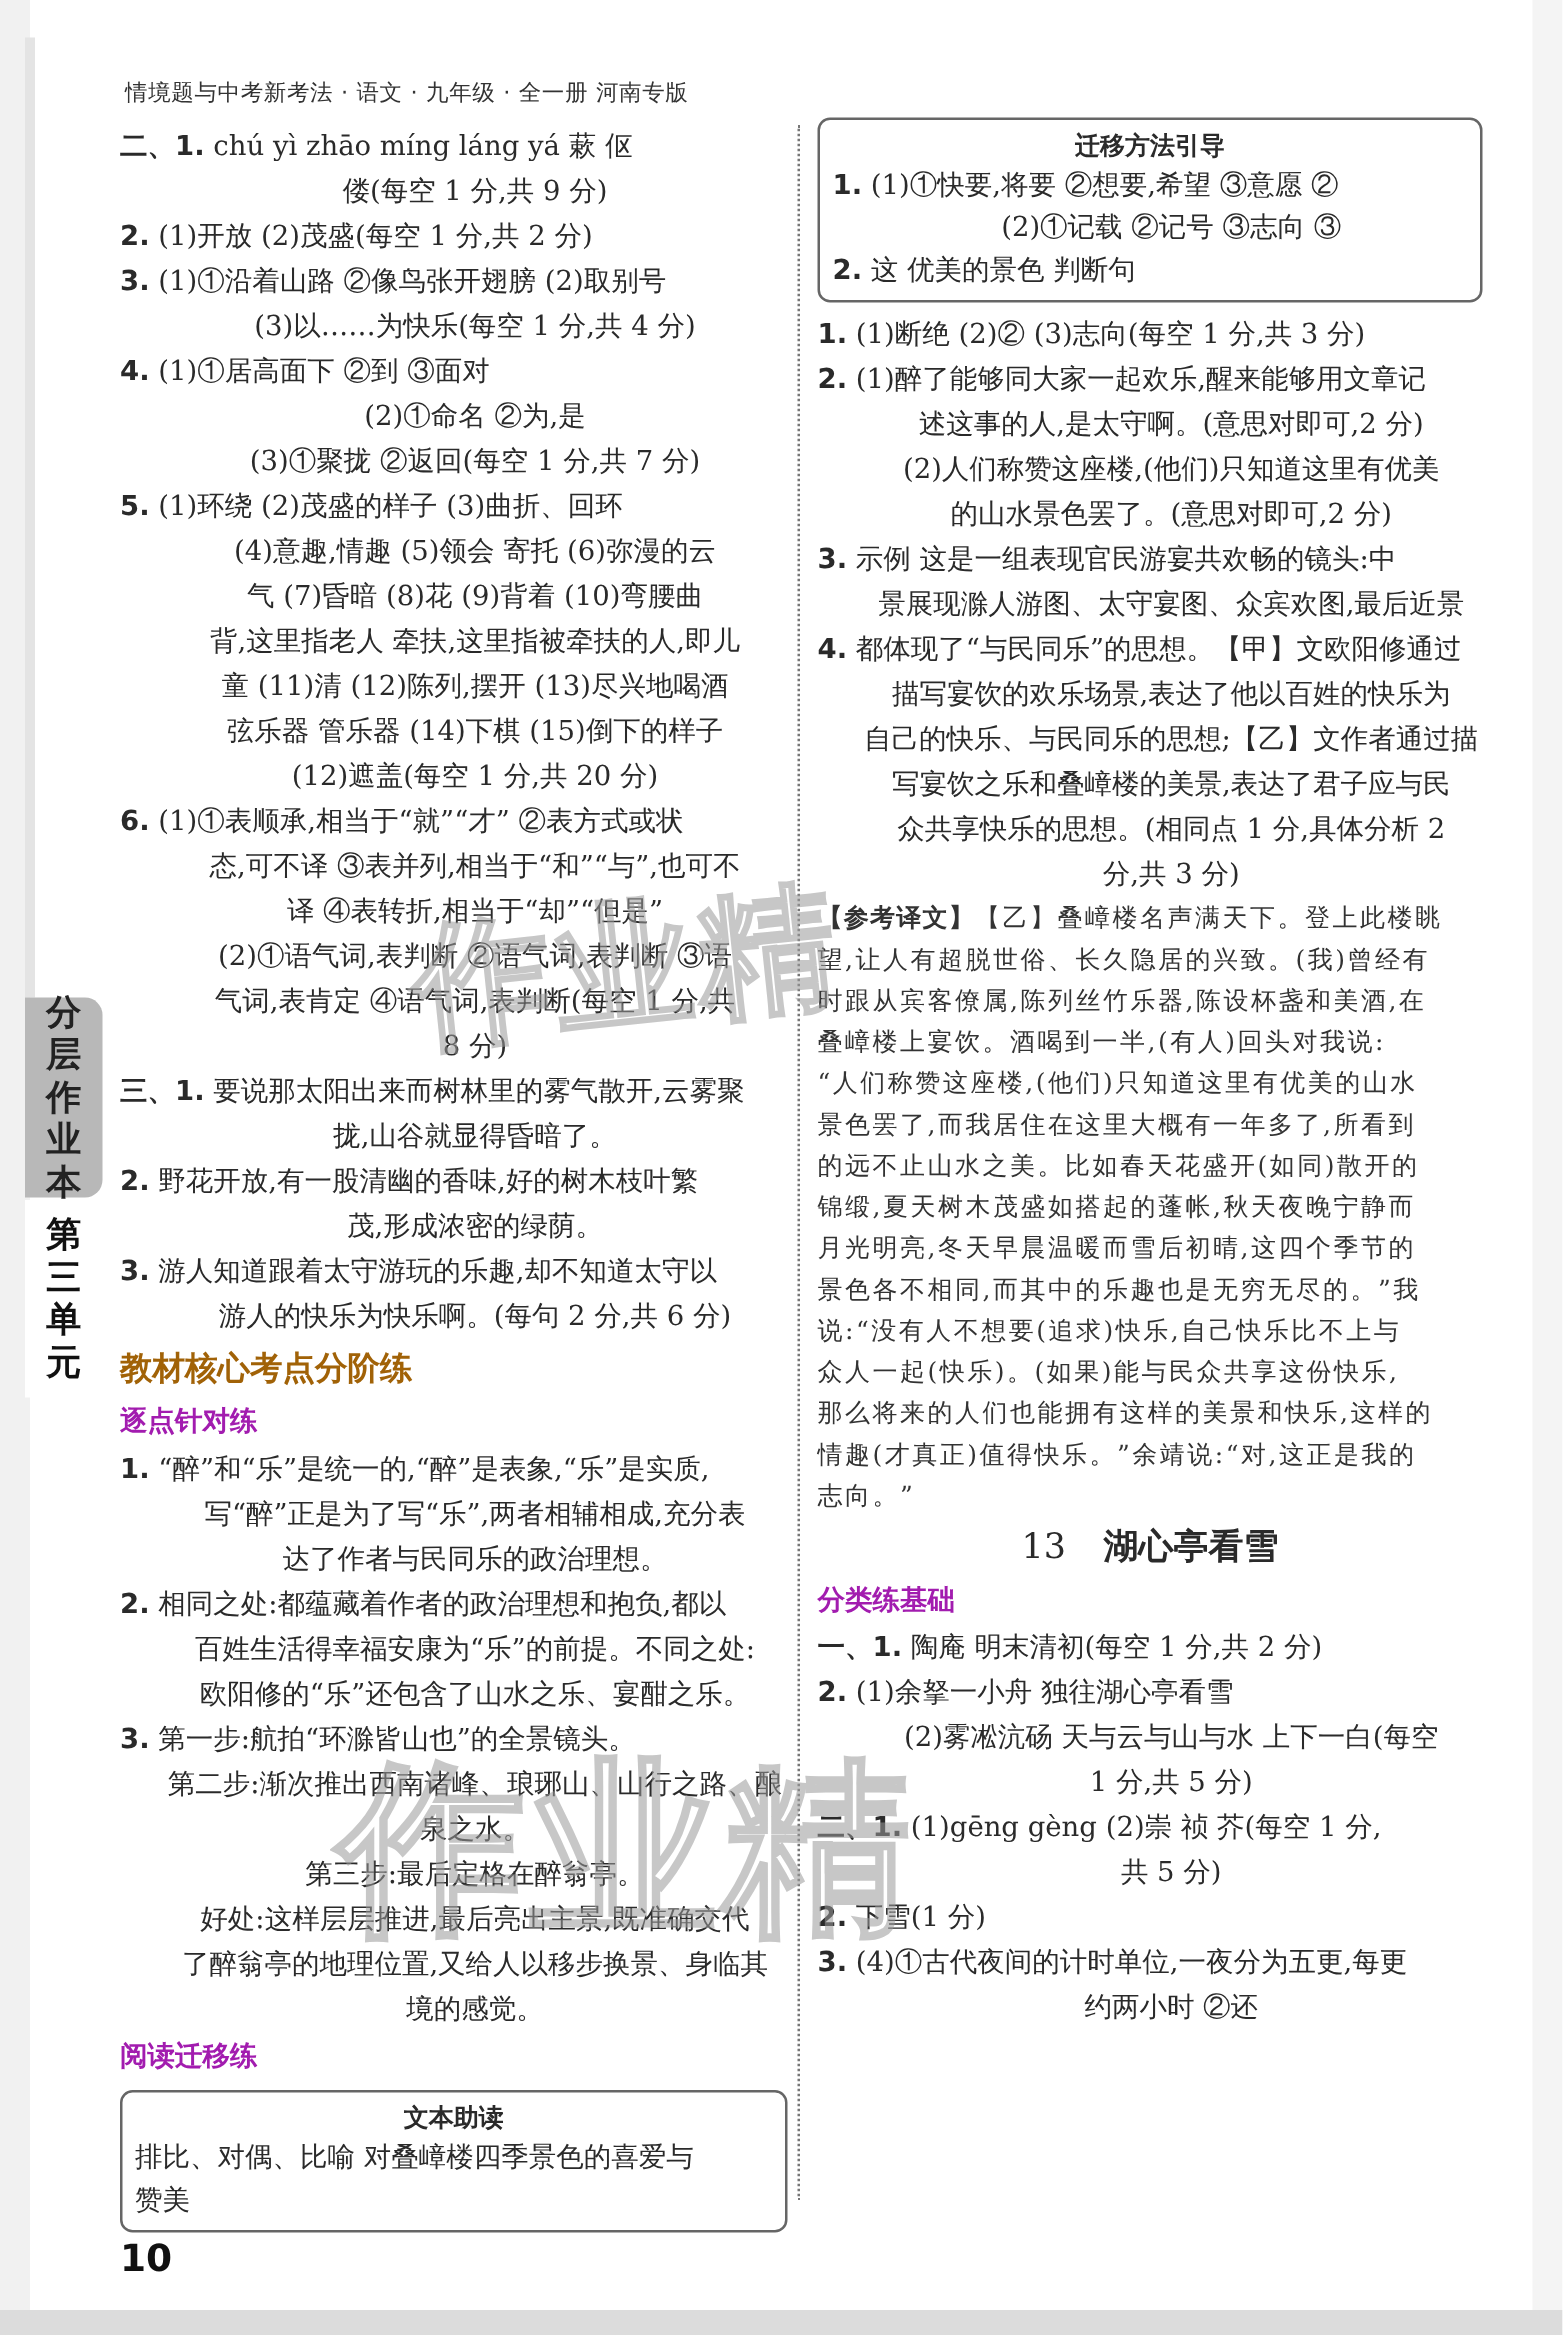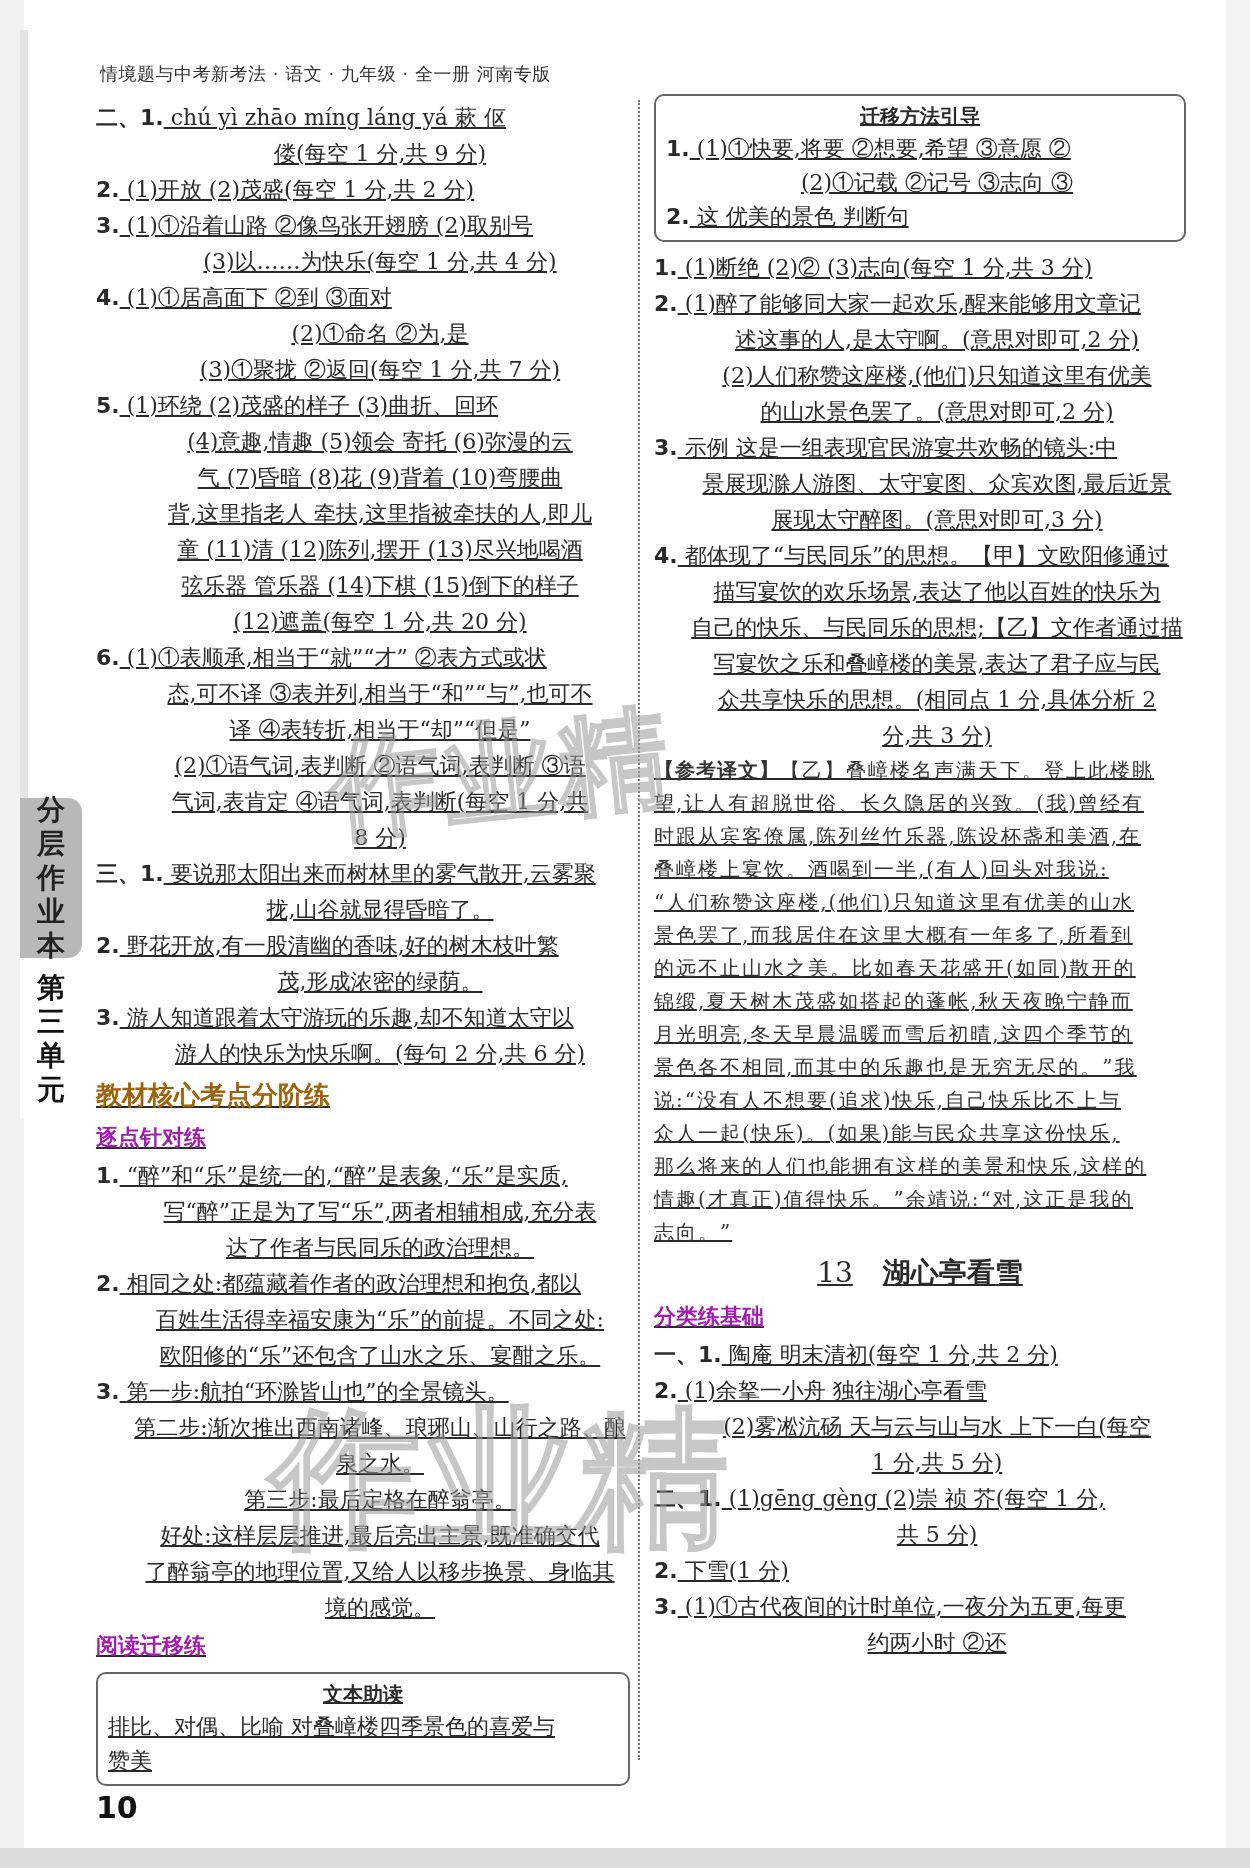--- a/index.html
+++ b/index.html
@@ -11,21 +11,21 @@
   }
   .page-edge-left { position:absolute; left:0; top:0; width:24px; height:1868px; background:#f1f1f1; }
   .page-edge-bottom { position:absolute; left:0; top:1848px; width:1250px; height:20px; background:#dcdcdc; }
   .page-edge-right { position:absolute; right:0; top:0; width:24px; height:1868px; background:#f4f4f4; }
   .header { position:absolute; left:100px; top:62px; font-family:"DejaVu Sans","Liberation Sans",sans-serif; font-size:18px; color:#333; letter-spacing:0.5px; }
   .side-tab { position:absolute; left:20px; width:62px; background:#b8b8b8; border-radius:0 14px 14px 0; display:flex; flex-direction:column; align-items:center; justify-content:center; font-family:"DejaVu Sans","Liberation Sans",sans-serif; font-weight:bold; font-size:28px; line-height:34px; color:#222; }
   .side-tab.t1 { top:798px; height:160px; }
   .side-tab.t2 { top:960px; height:158px; background:#ffffff; color:#111; font-weight:bold; }
   .side-strip { position:absolute; left:20px; top:30px; width:8px; height:768px; background:#e4e4e4; }
 
-  .col { position:absolute; top:100px; font-size:22px; line-height:36px;text-decoration:underline; }
+  .col { position:absolute; top:100px; font-size:22px; line-height:36px; }
   .col-left { left:96px; width:534px; }
   .col-right { left:654px; width:532px; }
   .divider { position:absolute; left:638px; top:100px; width:0; height:1660px; border-left:2px dotted #777; }
 
   .line { white-space:nowrap; height:36px; }
   .num { font-family:"DejaVu Sans","Liberation Sans",sans-serif; font-weight:bold; display:inline-block; }
   .ind { padding-left:34px;text-align:center; }
   .sec-title { font-family:"DejaVu Sans","Liberation Sans",sans-serif; font-weight:bold; font-size:26px; height:46px; line-height:46px; color:#a16207; }
   .sub-title { font-family:"DejaVu Sans","Liberation Sans",sans-serif; font-weight:bold; font-size:22px; height:40px; line-height:40px; color:#a21caf; }
   .lesson-title { text-align:center; font-size:28px; height:48px; line-height:48px; }
@@ -135,21 +135,20 @@
       </div>
   </div>
   <div id="right-lines">
       <div class="line"><span class="num">1.</span><span> (1)断绝  (2)②  (3)志向(每空 1 分,共 3 分)</span></div>
       <div class="line"><span class="num">2.</span><span> (1)醉了能够同大家一起欢乐,醒来能够用文章记</span></div>
       <div class="line ind"><span>述这事的人,是太守啊。(意思对即可,2 分)</span></div>
       <div class="line ind"><span>(2)人们称赞这座楼,(他们)只知道这里有优美</span></div>
       <div class="line ind"><span>的山水景色罢了。(意思对即可,2 分)</span></div>
       <div class="line"><span class="num">3.</span><span> 示例  这是一组表现官民游宴共欢畅的镜头:中</span></div>
       <div class="line ind"><span>景展现滁人游图、太守宴图、众宾欢图,最后近景</span></div>
-      <div class="line ind"><span>展现太守醉图。(意思对即可,3 分)</span></div>
       <div class="line"><span class="num">4.</span><span> 都体现了“与民同乐”的思想。【甲】文欧阳修通过</span></div>
       <div class="line ind"><span>描写宴饮的欢乐场景,表达了他以百姓的快乐为</span></div>
       <div class="line ind"><span>自己的快乐、与民同乐的思想;【乙】文作者通过描</span></div>
       <div class="line ind"><span>写宴饮之乐和叠嶂楼的美景,表达了君子应与民</span></div>
       <div class="line ind"><span>众共享快乐的思想。(相同点 1 分,具体分析 2</span></div>
       <div class="line ind"><span>分,共 3 分)</span></div>
     </div>
   <div class="translation">
     <div class="line"><span class="bold-lbl">【参考译文】</span><span>【乙】叠嶂楼名声满天下。登上此楼眺</span></div>
     <div id="trans-lines">
@@ -174,21 +173,21 @@
   </div>
   <div class="sub-title">分类练基础</div>
   <div id="right-lines2">
       <div class="line"><span class="num">一、1.</span><span> 陶庵  明末清初(每空 1 分,共 2 分)</span></div>
       <div class="line"><span class="num">2.</span><span> (1)余拏一小舟  独往湖心亭看雪</span></div>
       <div class="line ind"><span>(2)雾凇沆砀  天与云与山与水  上下一白(每空</span></div>
       <div class="line ind"><span>1 分,共 5 分)</span></div>
       <div class="line"><span class="num">二、1.</span><span> (1)gēng  gèng  (2)崇  祯  芥(每空 1 分,</span></div>
       <div class="line ind"><span>共 5 分)</span></div>
       <div class="line"><span class="num">2.</span><span> 下雪(1 分)</span></div>
-      <div class="line"><span class="num">3.</span><span> (1)①古代夜间的计时单位,一夜分为五更,每更</span></div>
+      <div class="line"><span class="num">3.</span><span> (4)①古代夜间的计时单位,一夜分为五更,每更</span></div>
       <div class="line ind"><span>约两小时  ②还</span></div>
     </div>
 </div>
 
 <div class="watermark wm1">作业精</div>
 <div class="watermark wm2">作业精</div>
 
 <div class="page-num">10</div>
 
 </body></html>

